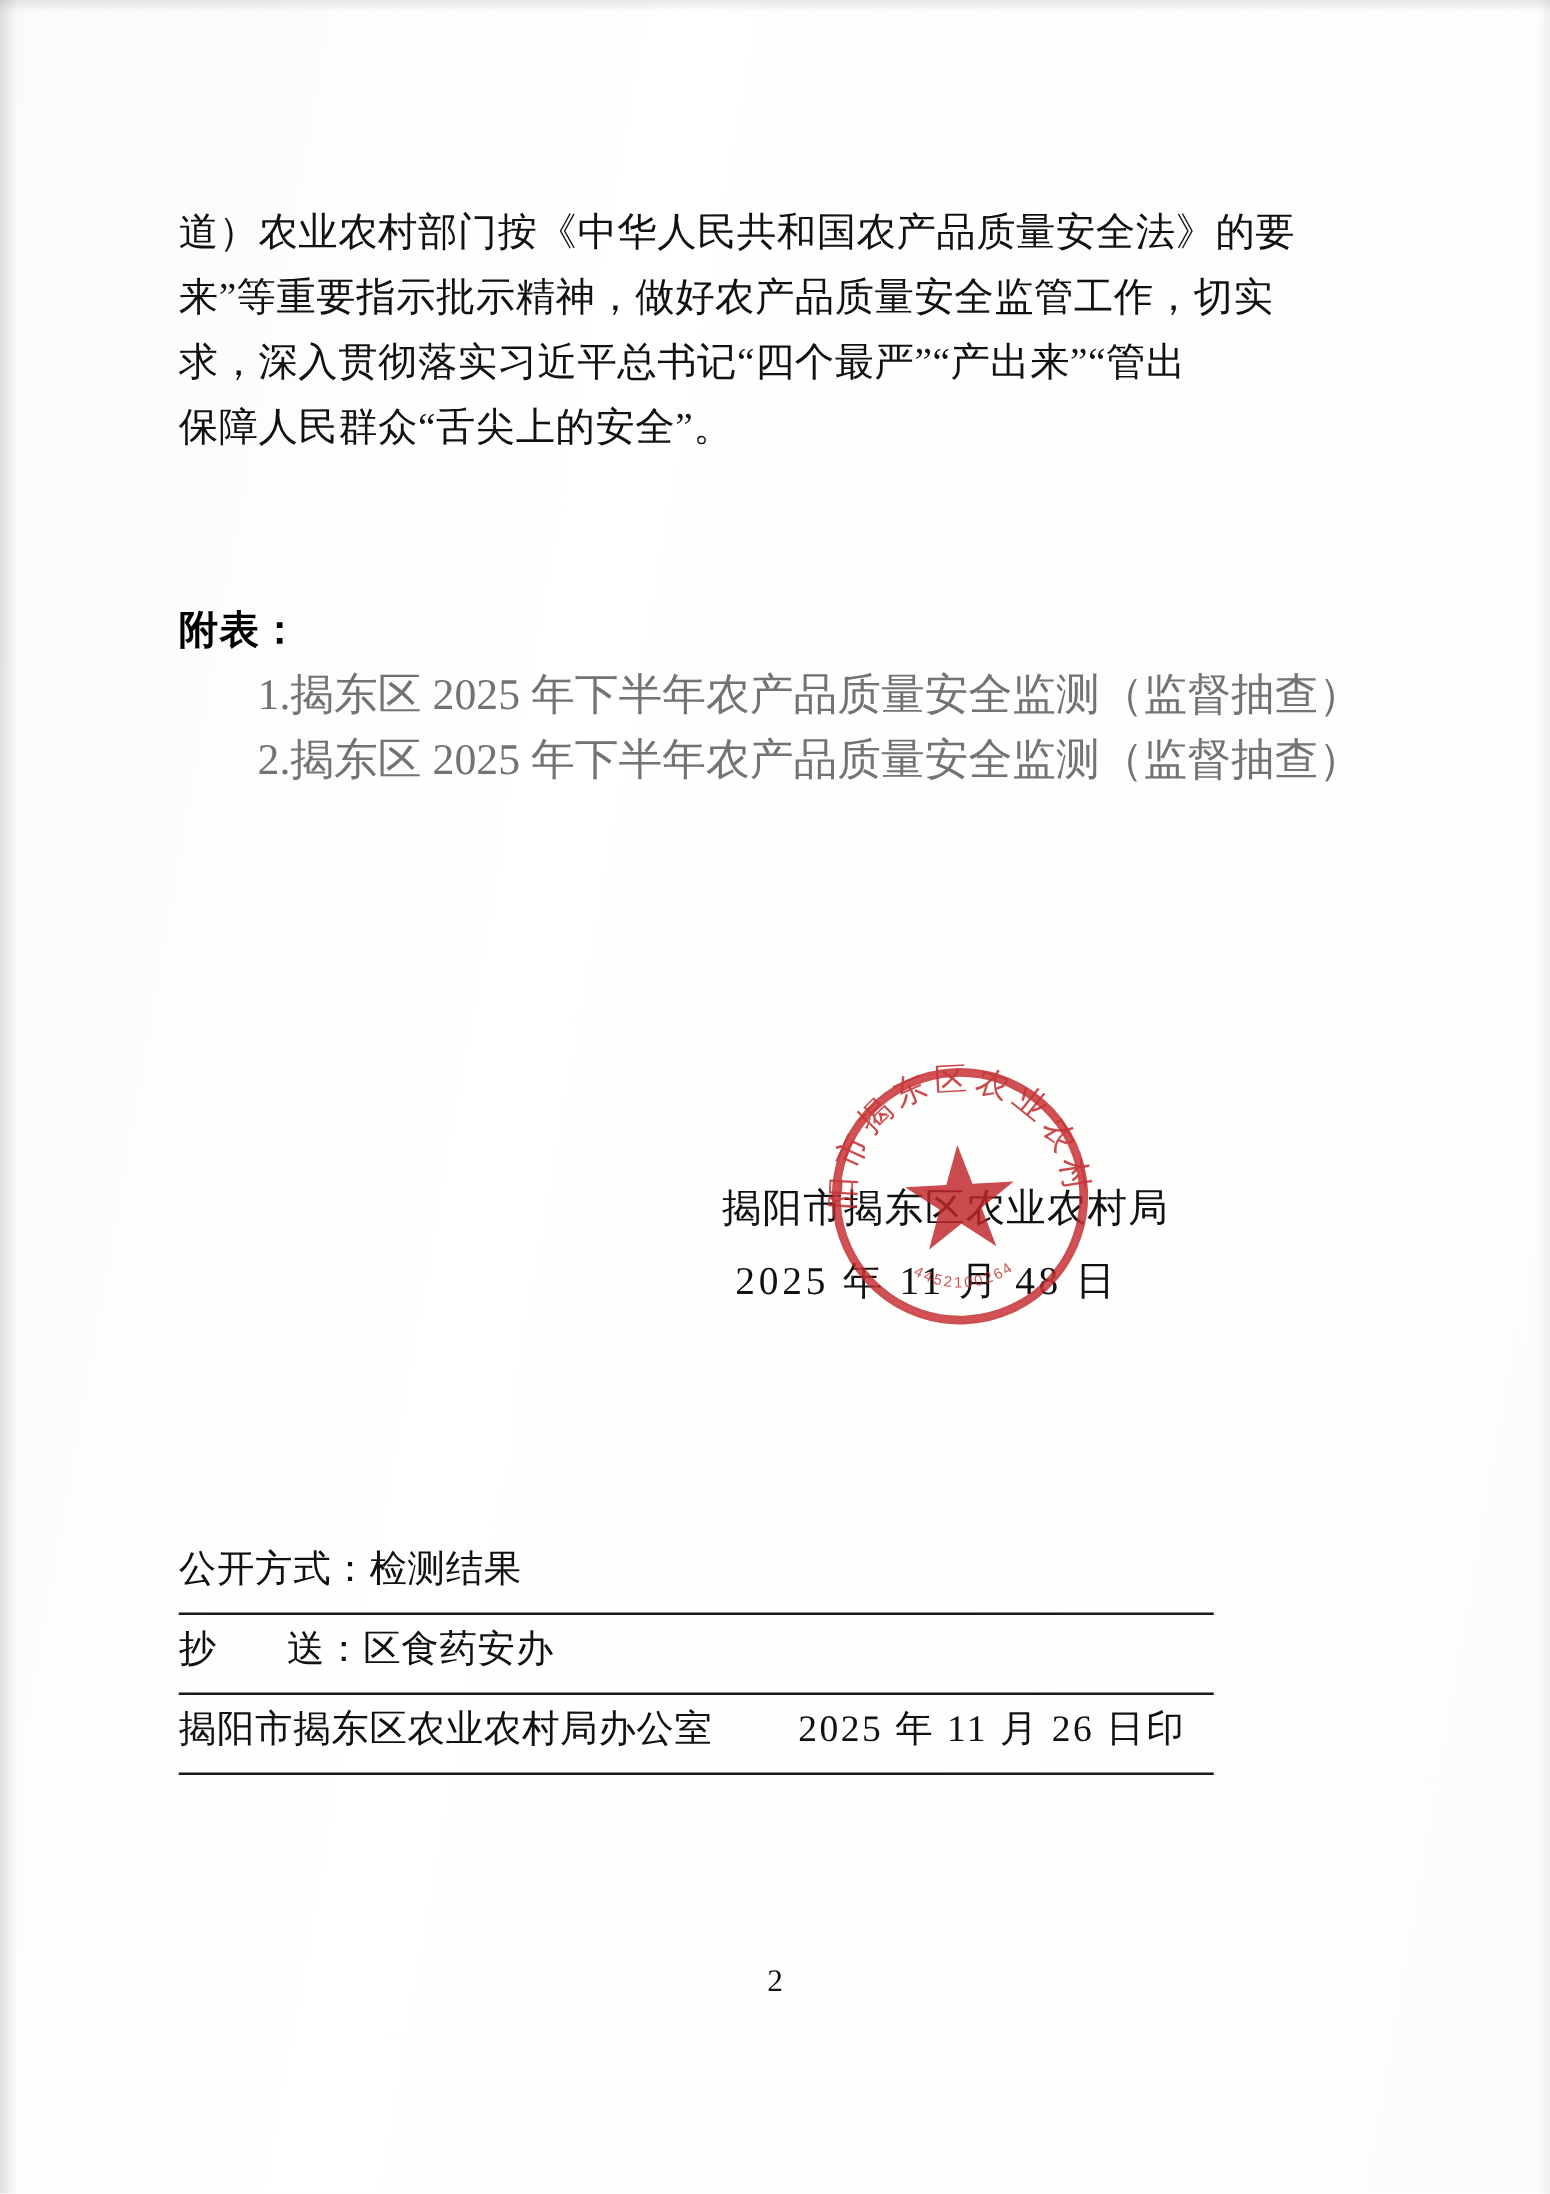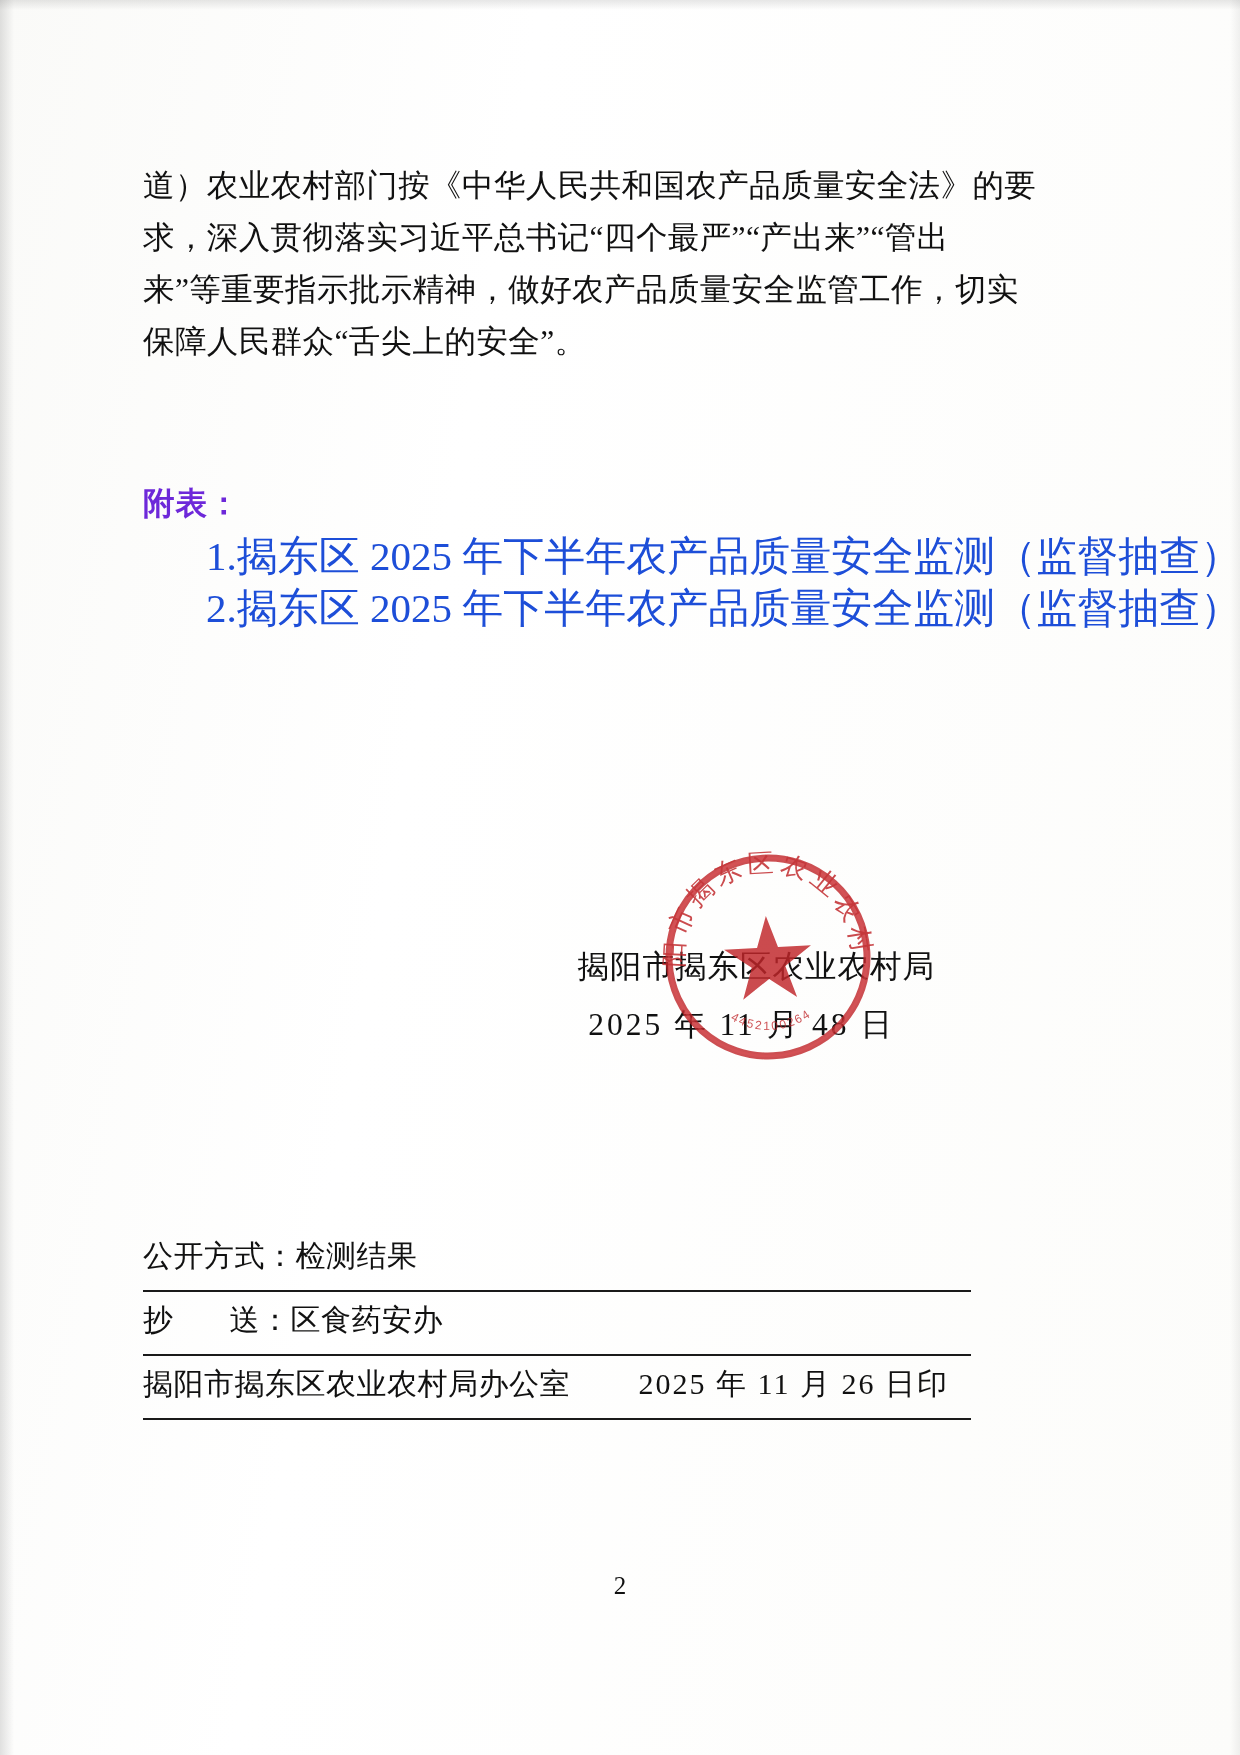--- a/index.html
+++ b/index.html
@@ -74,28 +74,28 @@
   .gap-attach {
     position: absolute;
     top: 478px;
     left: 0;
     width: 828px;
   }
   .attach-heading {
     font-size: 31.5px;
     line-height: 52px;
     font-weight: bold;
-    color: #6d28d9;
+    color: #000000;
     letter-spacing: 1px;
     font-family: Liberation Serif, serif;
   }
   .attach-item {
-    font-size: 41px;
+    font-size: 35px;
     line-height: 52px;
-    color: #1d4ed8;
+    color: #737373;
     white-space: nowrap;
   }
   .attach-item.indent {
     text-indent: 63px;
   }
 
   
   .sign-block {
     position: absolute;
     top: 938px;
@@ -189,22 +189,22 @@
 
   <div class="paper-texture"></div>
   <div class="scan-edge-left"></div>
   <div class="scan-edge-top"></div>
   <div class="scan-edge-right"></div>
 
   <div class="content">
 
     <div class="body-block">
       <div class="body-line">道）农业农村部门按《中华人民共和国农产品质量安全法》的要</div>
+      <div class="body-line">来”等重要指示批示精神，做好农产品质量安全监管工作，切实</div>
       <div class="body-line">求，深入贯彻落实习近平总书记“四个最严”“产出来”“管出</div>
-      <div class="body-line">来”等重要指示批示精神，做好农产品质量安全监管工作，切实</div>
       <div class="body-line">保障人民群众“舌尖上的安全”。</div>
     </div>
 
     <div class="gap-attach">
       <div class="attach-heading">附表：</div>
       <div class="attach-item indent">1.揭东区 2025 年下半年农产品质量安全监测（监督抽查）</div>
       <div class="attach-item indent">2.揭东区 2025 年下半年农产品质量安全监测（监督抽查）</div>
     </div>
 
     <div class="sign-block">

